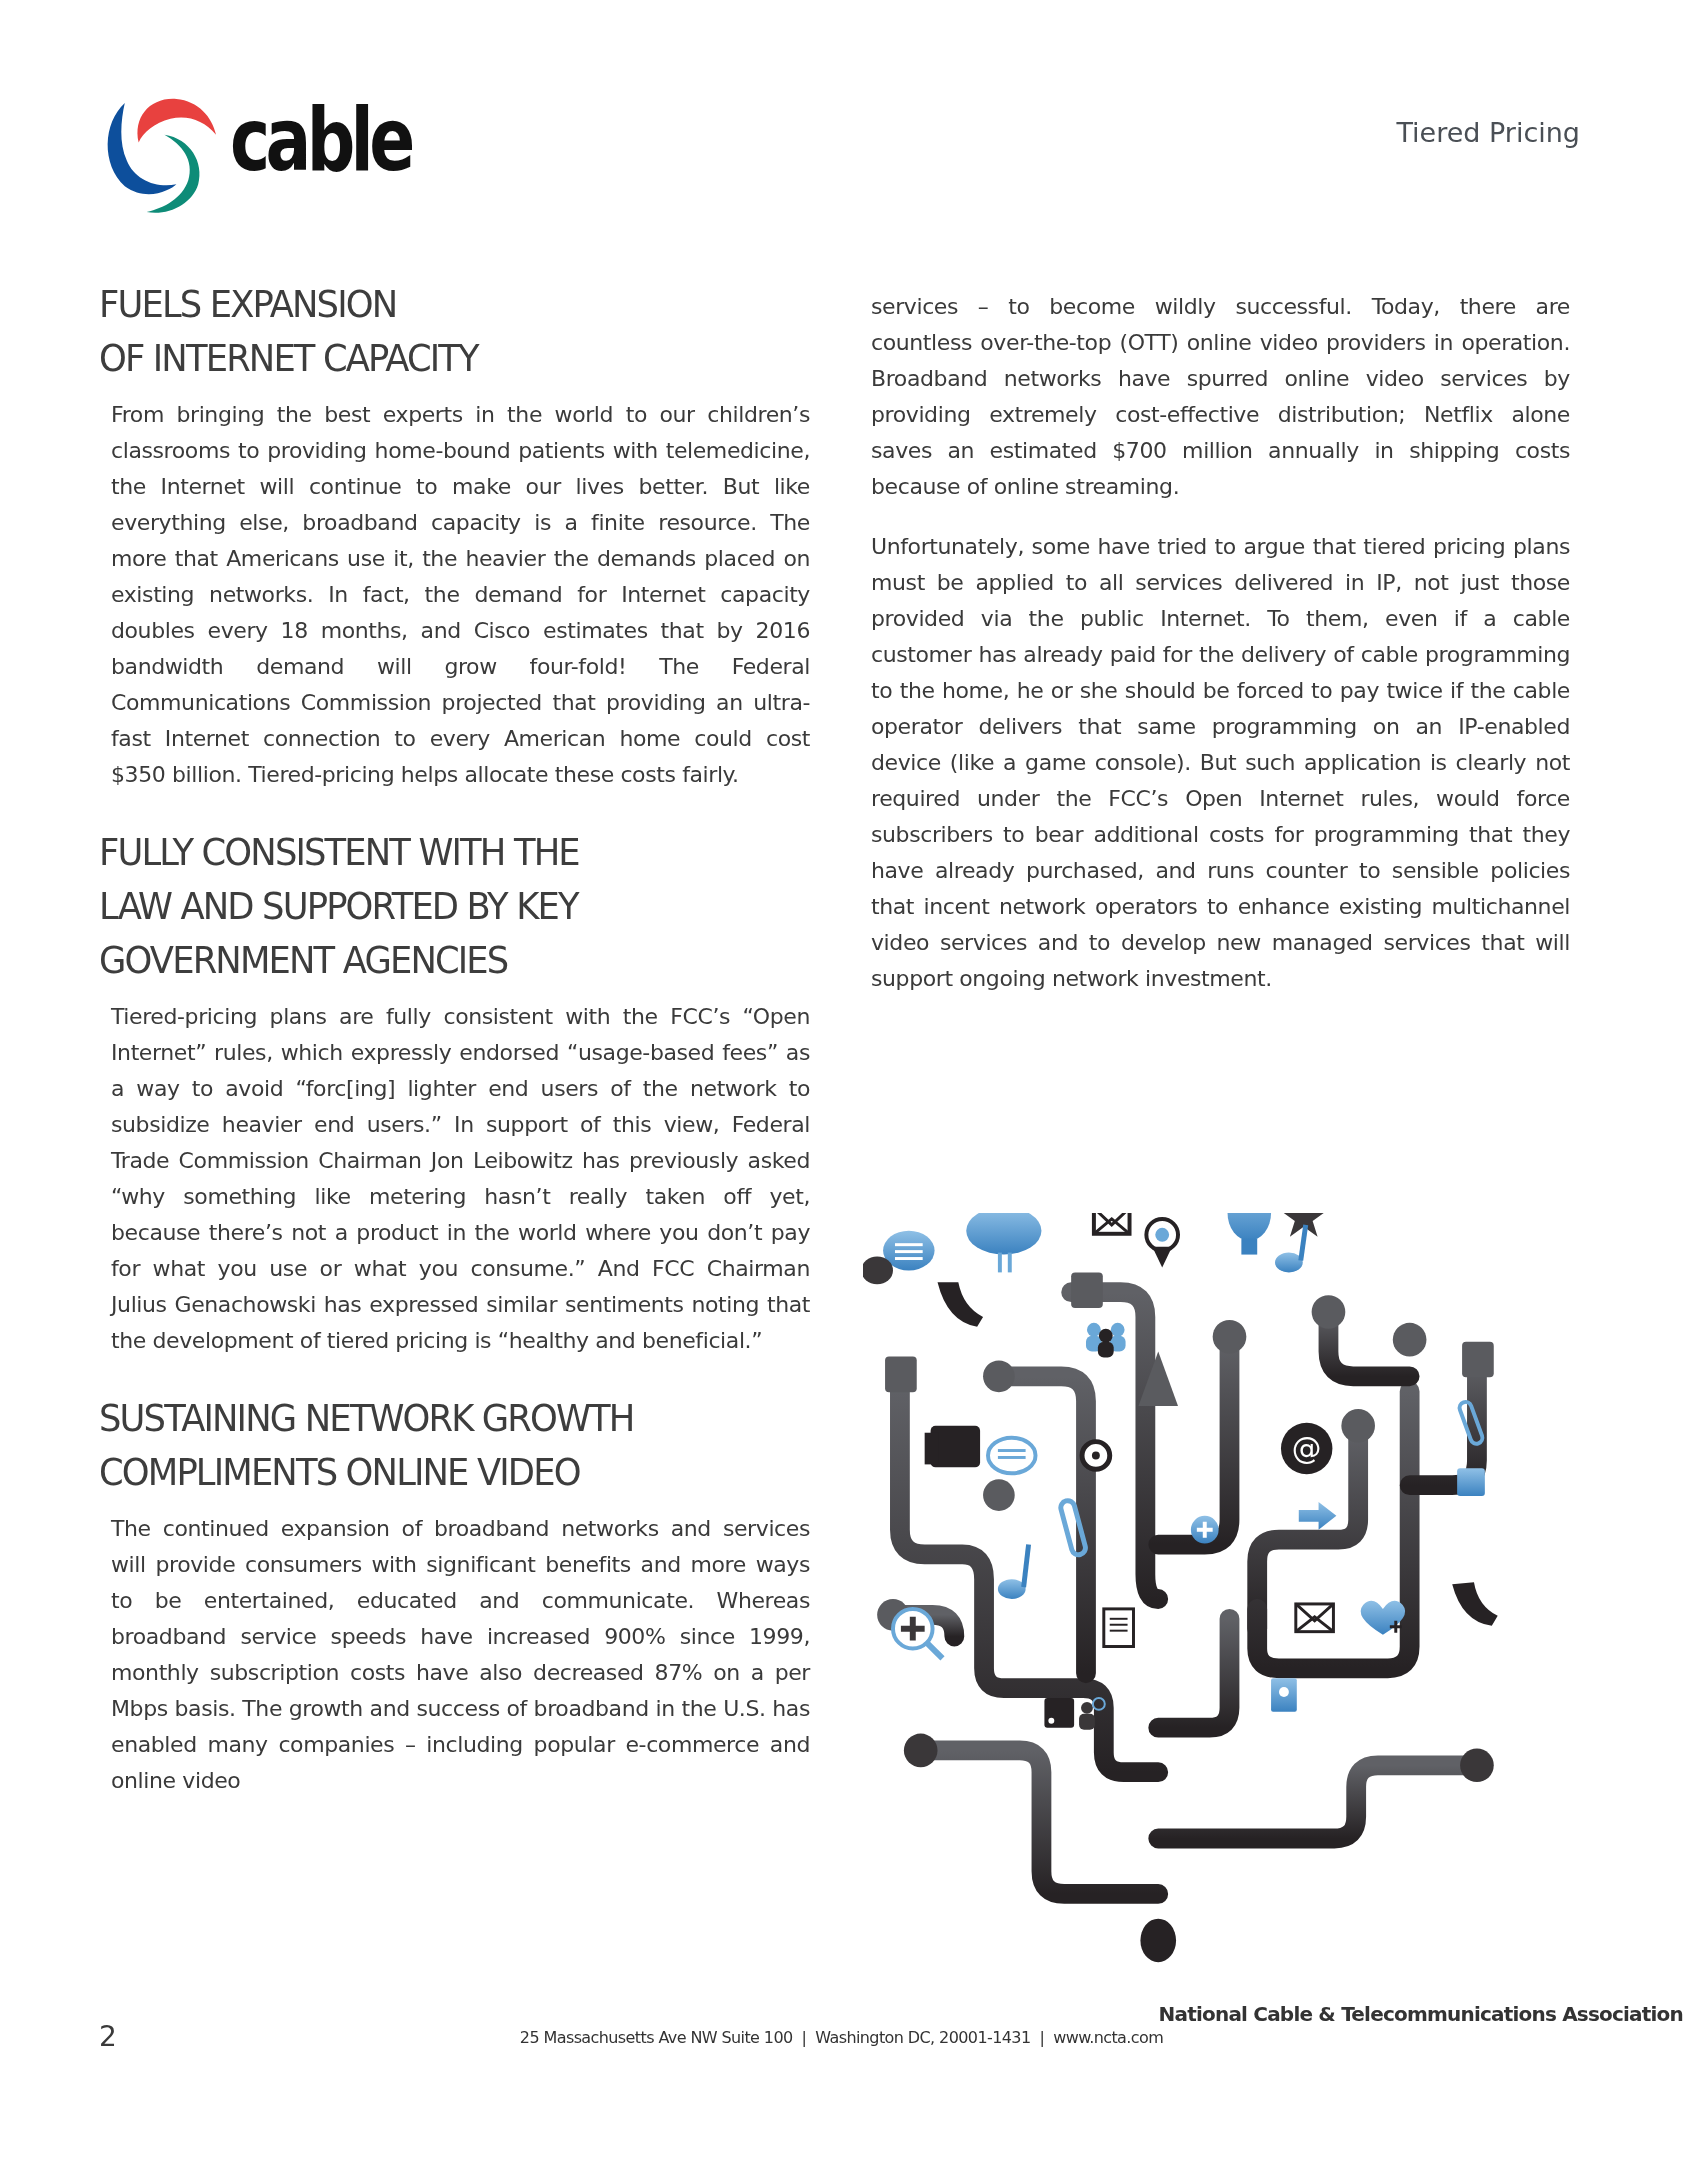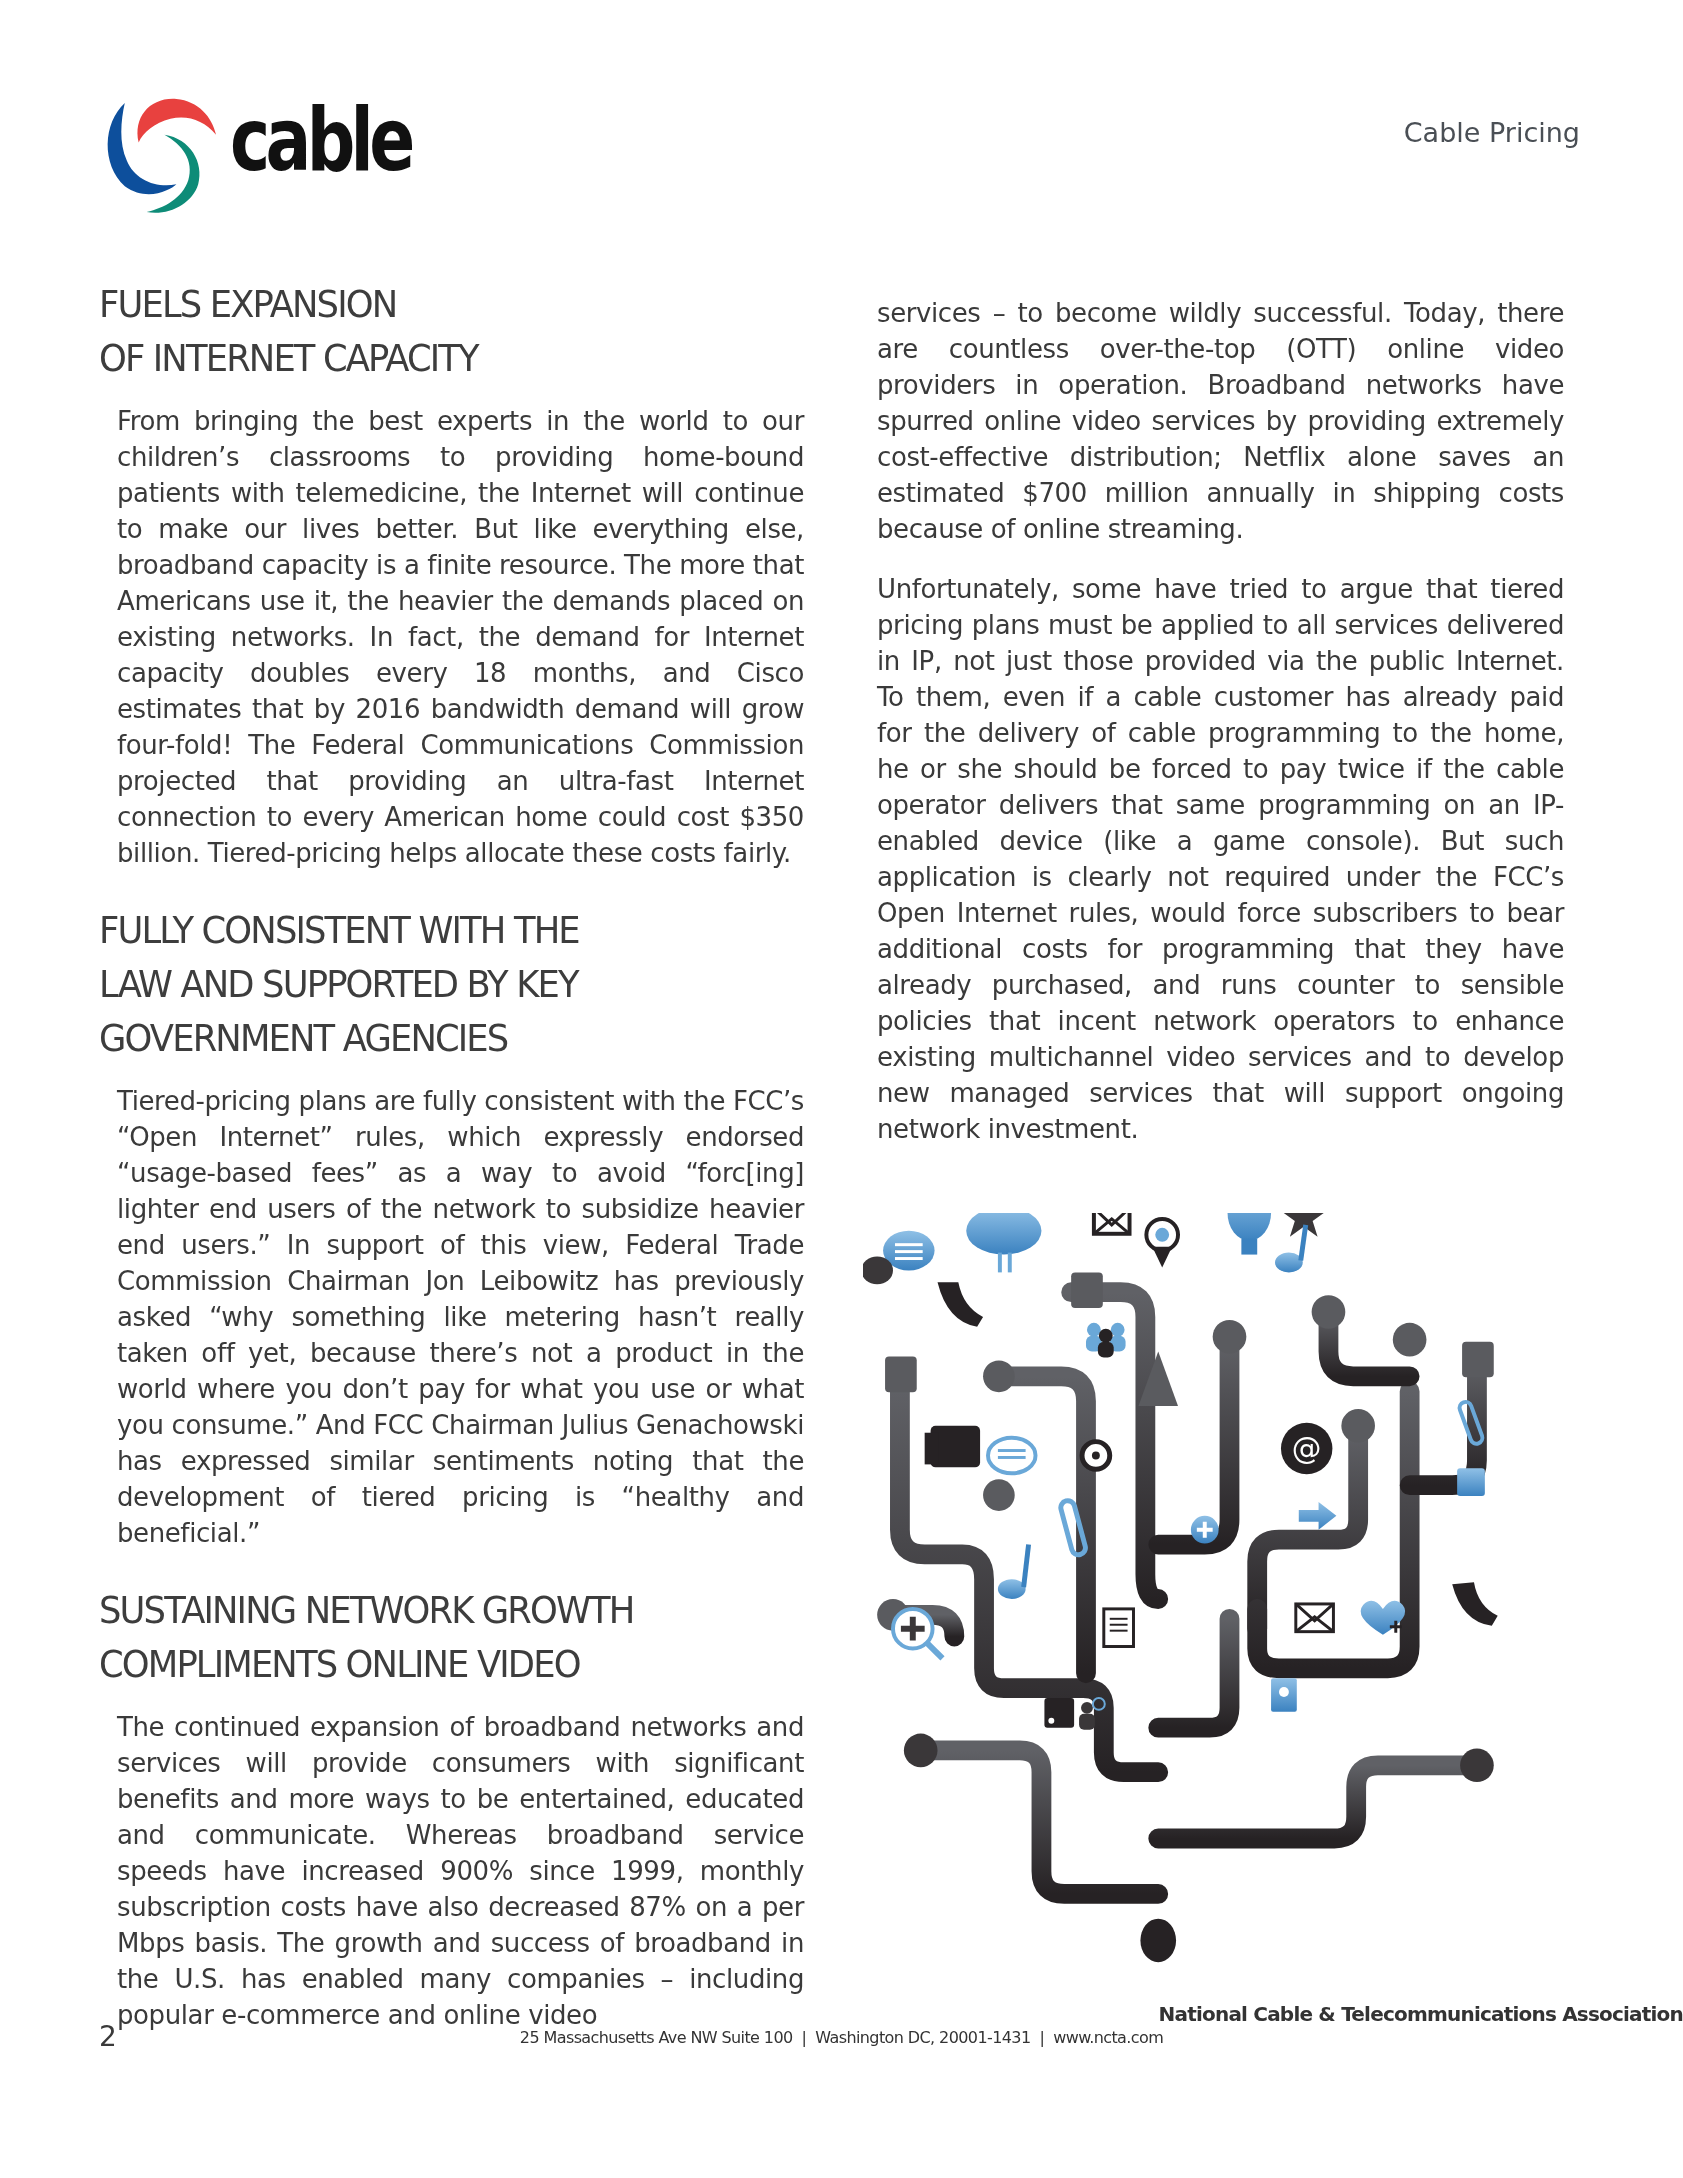--- a/index.html
+++ b/index.html
@@ -13,21 +13,21 @@
   .running-head { position: absolute; right: 103px; top: 117px; font-size: 27px; color: #4a4f55;
                   font-family: "DejaVu Sans", sans-serif; font-weight: normal; }
 
   .col { position: absolute; width: 723px; }
   .col-left { left: 99px; top: 277px; }
   .col-right { left: 859px; top: 277px; }
 
   h2 { margin: 0; font-family: "DejaVu Sans", sans-serif; font-weight: normal; font-size: 38px;
        line-height: 54px; color: #3d3d3d; letter-spacing: -2px;
        transform: scaleX(0.93); transform-origin: left center; white-space: nowrap; }
-  p { margin: 18px; font-family: "DejaVu Sans", sans-serif; font-size: 26px; line-height: 36px;
+  p { margin: 12px; font-family: "DejaVu Sans", sans-serif; font-size: 22px; line-height: 36px;
       text-align: justify; color: #3a3a3a; letter-spacing: -0.4px; }
   .gap-after-p { margin-bottom: 24px; }
   .gap-before-h { margin-top: 32px; }
 
   .tree { position: absolute; left: 863px; top: 1213px; width: 733px; height: 772px; }
 
   .footer-org { position: absolute; left: 0; width: 1683px; top: 2002px; text-align: right;
                 font-family: "DejaVu Sans", sans-serif; font-weight: bold; font-size: 20px; color: #333;
                 letter-spacing: -0.8px; }
   .footer-addr { position: absolute; left: 0; width: 1683px; top: 2028px; text-align: center;
@@ -43,21 +43,21 @@
 
     <path d="M26,8 C4,28 2,70 26,92 C48,108 72,96 78,90 C58,94 36,86 28,66 C20,48 22,26 26,8 Z" fill="#0d4f9c"></path>
 
     <path d="M40,48 C34,22 52,2 78,4 C100,6 114,22 118,40 C106,26 90,20 72,24 C56,28 44,38 40,48 Z" fill="#e8413f"></path>
 
     <path d="M66,40 C92,44 106,68 100,90 C94,110 70,122 48,118 C66,114 84,104 90,86 C96,66 84,50 66,40 Z" fill="#0e8c78"></path>
   </svg>
   <div class="logo-word">cable</div>
 </div>
 
-<div class="running-head">Cable Pricing</div>
+<div class="running-head">Tiered Pricing</div>
 
 <div class="col col-left">
   <section>
     <h2>
       <div>FUELS EXPANSION</div>
       <div>OF INTERNET CAPACITY</div>
     </h2>
     <p>From bringing the best experts in the world to our children’s classrooms to providing home-bound patients with telemedicine, the Internet will continue to make our lives better. But like everything else, broadband capacity is a finite resource. The more that Americans use it, the heavier the demands placed on existing networks. In fact, the demand for Internet capacity doubles every 18 months, and Cisco estimates that by 2016 bandwidth demand will grow four-fold! The Federal Communications Commission projected that providing an ultra-fast Internet connection to every American home could cost $350 billion. Tiered-pricing helps allocate these costs fairly.</p>
   </section>
 

